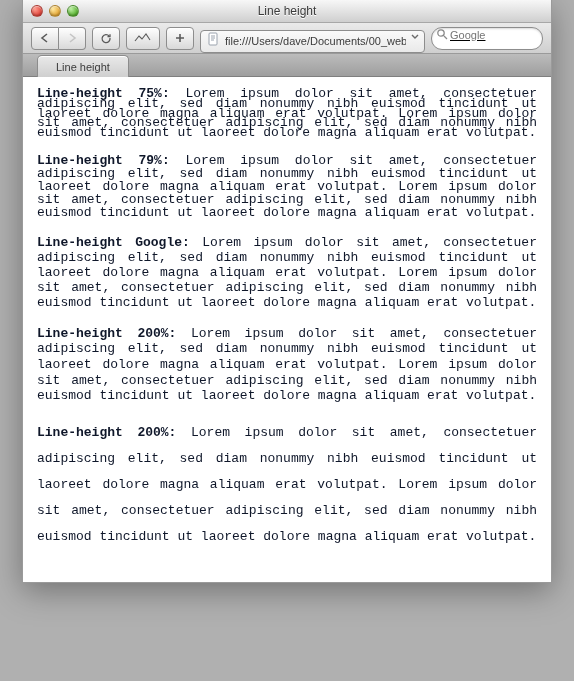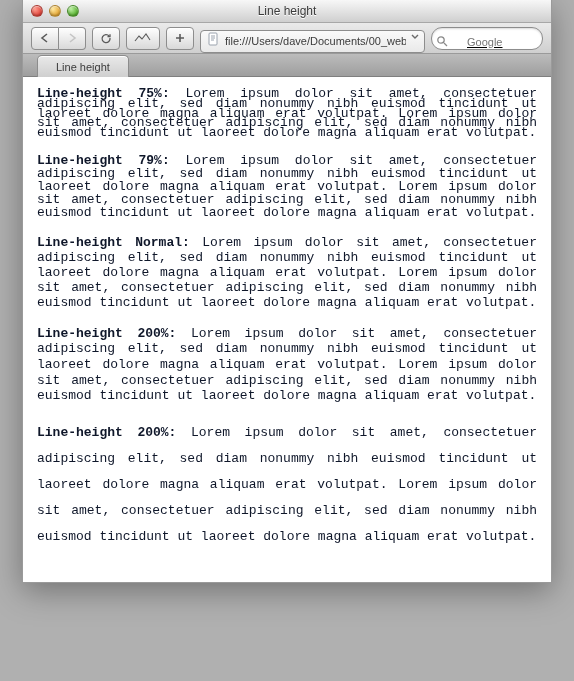--- a/index.html
+++ b/index.html
@@ -74,24 +74,24 @@
 }
 .favicon{width:16px;height:16px;margin:0 4px;display:flex;align-items:center;justify-content:center}
 .addr{flex:1;border:none;background:transparent;font-size:11px;color:#3b3b3b;outline:none;min-width:0;padding:0}
 .addrcap{width:18px;text-align:center;color:#6a6a6a}
 
 .search{
   width:100px;height:21px;
   background:#fff;
   border:1px solid #8d8d8d;
   border-radius:11px;
-  display:flex;align-items:flex-end;
+  display:flex;align-items:flex-start;
   padding:0 6px 0 4px;
   box-shadow:inset 0 1px 2px rgba(0,0,0,.15);
-  gap:17px;
+  gap:0;
   text-decoration:underline;
 }
 .search input{flex:1;border:none;outline:none;font-size:11px;color:#9a9a9a;background:transparent;min-width:0}
 
 .tabstrip{
   height:22px;
   background:linear-gradient(#bcbcbc,#9e9e9e);
   border-bottom:1px solid #7f7f7f;
   display:flex;align-items:flex-end;
   padding-left:14px;
@@ -215,21 +215,21 @@
   <div class="content">
     <p class="para lh75">
       <b>Line-height 75%:</b>
       <span> Lorem ipsum dolor sit amet, consectetuer adipiscing elit, sed diam nonummy nibh euismod tincidunt ut laoreet dolore magna aliquam erat volutpat. Lorem ipsum dolor sit amet, consectetuer adipiscing elit, sed diam nonummy nibh euismod tincidunt ut laoreet dolore magna aliquam erat volutpat.</span>
     </p>
     <p class="para lh100">
       <b>Line-height 79%:</b>
       <span> Lorem ipsum dolor sit amet, consectetuer adipiscing elit, sed diam nonummy nibh euismod tincidunt ut laoreet dolore magna aliquam erat volutpat. Lorem ipsum dolor sit amet, consectetuer adipiscing elit, sed diam nonummy nibh euismod tincidunt ut laoreet dolore magna aliquam erat volutpat.</span>
     </p>
     <p class="para lhnorm">
-      <b>Line-height Normal:</b>
+      <b>Line-height Google:</b>
       <span> Lorem ipsum dolor sit amet, consectetuer adipiscing elit, sed diam nonummy nibh euismod tincidunt ut laoreet dolore magna aliquam erat volutpat. Lorem ipsum dolor sit amet, consectetuer adipiscing elit, sed diam nonummy nibh euismod tincidunt ut laoreet dolore magna aliquam erat volutpat.</span>
     </p>
     <p class="para lh120">
       <b>Line-height 200%:</b>
       <span> Lorem ipsum dolor sit amet, consectetuer adipiscing elit, sed diam nonummy nibh euismod tincidunt ut laoreet dolore magna aliquam erat volutpat. Lorem ipsum dolor sit amet, consectetuer adipiscing elit, sed diam nonummy nibh euismod tincidunt ut laoreet dolore magna aliquam erat volutpat.</span>
     </p>
     <p class="para lh200" style="margin-bottom:12px">
       <b>Line-height 200%:</b>
       <span> Lorem ipsum dolor sit amet, consectetuer adipiscing elit, sed diam nonummy nibh euismod tincidunt ut laoreet dolore magna aliquam erat volutpat. Lorem ipsum dolor sit amet, consectetuer adipiscing elit, sed diam nonummy nibh euismod tincidunt ut laoreet dolore magna aliquam erat volutpat.</span>
     </p>

